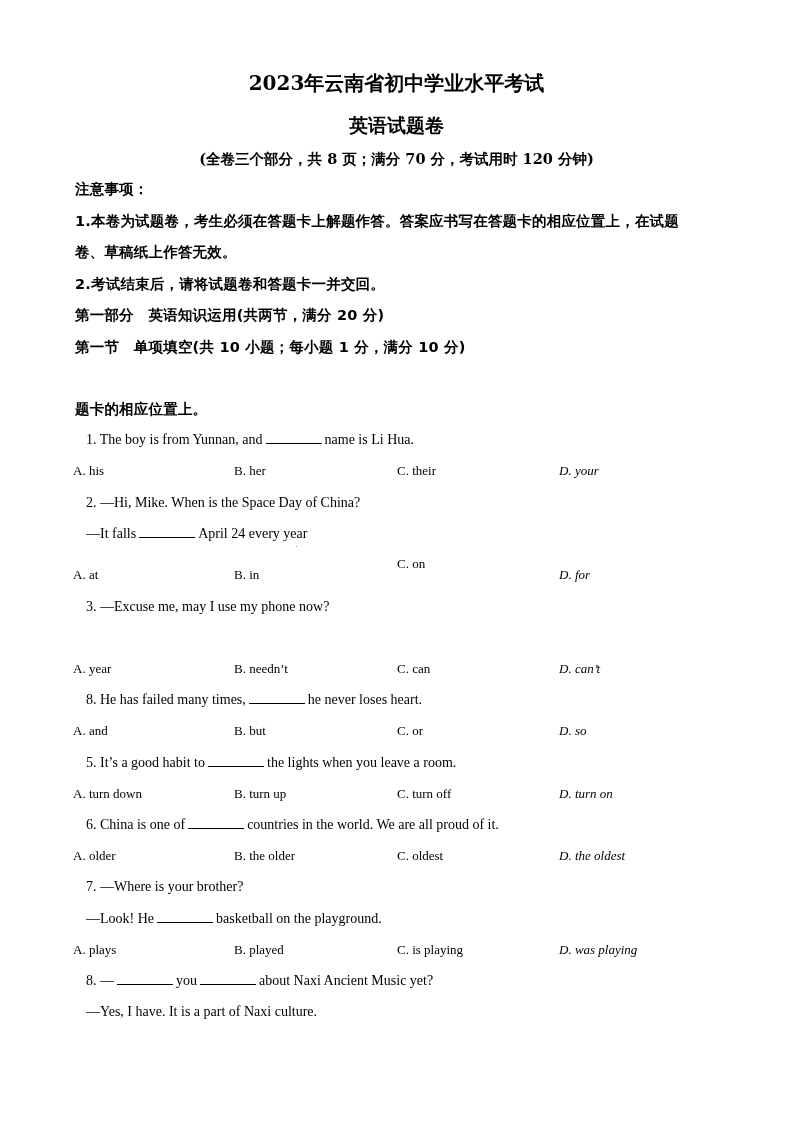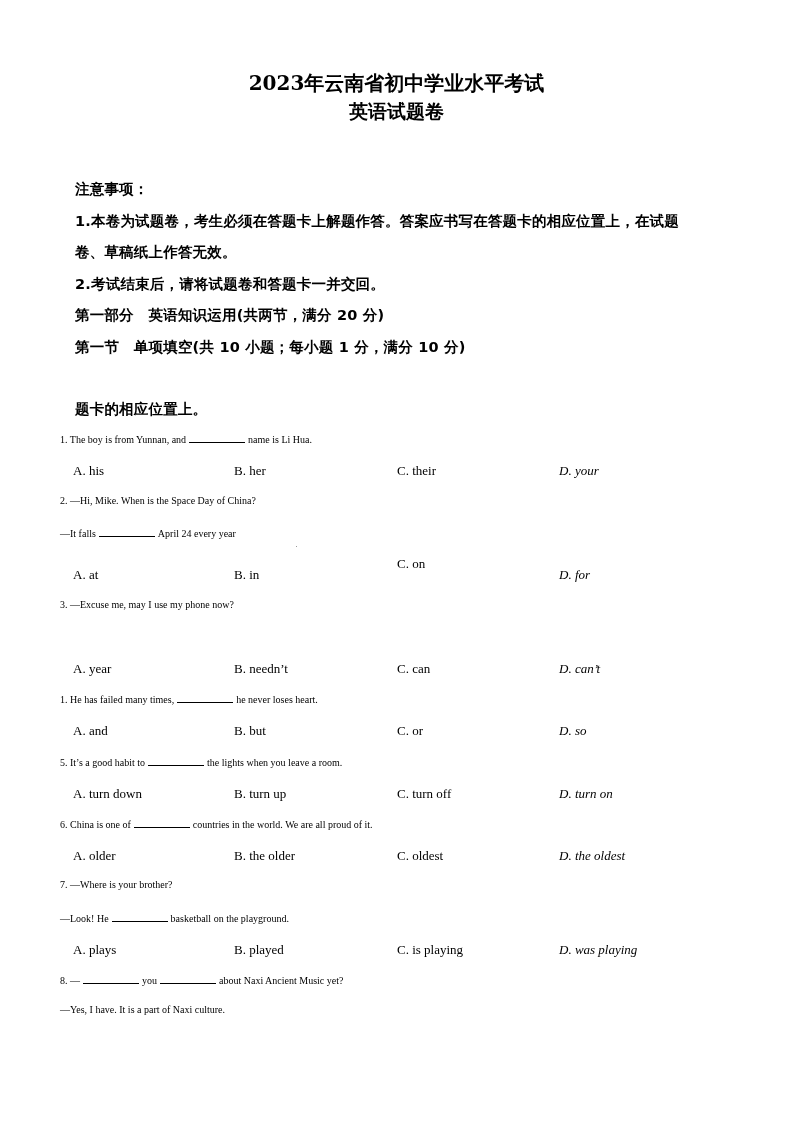--- a/index.html
+++ b/index.html
@@ -1,35 +1,36 @@
 <!DOCTYPE html>
 <html><head>
   <meta charset="utf-8">
   <style>
     html, body { margin: 0; padding: 0; background: #ffffff; }
     body { width: 793px; height: 1122px; position: relative; overflow: hidden; color: #000; }
     .page { position: absolute; left: 0; top: 0; width: 703px; height: 1122px; }
     .title { position: absolute; left: 0; width: 793px; text-align: center; font-family: "DejaVu Serif", "Liberation Serif", serif; font-weight: bold; }
     .t1 { top: 70px; font-size: 20px; }
-    .t2 { top: 99px; font-size: 19px; }
+    .t2 { top: 113px; font-size: 19px; }
     .t3 { top: 150px; font-size: 14.5px; }
     .cn { position: absolute; left: 75px; font-family: "DejaVu Sans", "Liberation Sans", sans-serif; font-weight: bold; font-size: 14.5px; white-space: nowrap; letter-spacing: 0.2px; }
-    .en { position: absolute; left: 60px; font-family: "Liberation Serif", serif; font-size: 10px; white-space: nowrap; }
+    .en { position: absolute; left: 86px; font-family: "Liberation Serif", serif; font-size: 14px; white-space: nowrap; }
     .opt { position: absolute; font-family: "Liberation Serif", serif; font-size: 13px; white-space: nowrap; }
     .oA { left: 73px; } .oB { left: 234px; } .oC { left: 397px; text-align: right; } .oD { left: 559px; font-style: italic; }
     .blank { display: inline-block; width: 56px; border-bottom: 1px solid #000; height: 10px; margin: 0 3px; vertical-align: baseline; }
     .dot { position: absolute; left: 296px; top: 546px; width: 1px; height: 1px; background: #999; }
   </style>
 </head>
 <body>
 
 <div class="page">
 
   <div class="title t1">2023年云南省初中学业水平考试</div>
   <div class="title t2">英语试题卷</div>
+  <div class="title t3">(全卷三个部分，共 8 页；满分 70 分，考试用时 120 分钟)</div>
 
   <div class="cn" style="top:180px">注意事项：</div>
   <div class="cn" style="top:212px">1.本卷为试题卷，考生必须在答题卡上解题作答。答案应书写在答题卡的相应位置上，在试题</div>
   <div class="cn" style="top:243px">卷、草稿纸上作答无效。</div>
   <div class="cn" style="top:275px">2.考试结束后，请将试题卷和答题卡一并交回。</div>
 
   <div class="cn" style="top:306px">第一部分　英语知识运用(共两节，满分 20 分)</div>
   <div class="cn" style="top:338px">第一节　单项填空(共 10 小题；每小题 1 分，满分 10 分)</div>
   <div class="cn" style="top:400px">题卡的相应位置上。</div>
 
@@ -51,21 +52,21 @@
   <div class="opt oC" style="top:556px">C. on</div>
   <div class="opt oD" style="top:567px">D. for</div>
 
   <div class="en" style="top:599px">3. —Excuse me, may I use my phone now?</div>
   <div class="opt oA" style="top:661px">A. year</div>
   <div class="opt oB" style="top:661px">B. needn’t</div>
   <div class="opt oC" style="top:661px">C. can</div>
   <div class="opt oD" style="top:661px">D. can’t</div>
 
   <div class="en" style="top:692px">
-    <span>1. He has failed many times,</span><span class="blank"></span><span>he never loses heart.</span>
+    <span>8. He has failed many times,</span><span class="blank"></span><span>he never loses heart.</span>
   </div>
   <div class="opt oA" style="top:723px">A. and</div>
   <div class="opt oB" style="top:723px">B. but</div>
   <div class="opt oC" style="top:723px">C. or</div>
   <div class="opt oD" style="top:723px">D. so</div>
 
   <div class="en" style="top:755px">
     <span>5. It’s a good habit to</span><span class="blank"></span><span>the lights when you leave a room.</span>
   </div>
   <div class="opt oA" style="top:786px">A. turn down</div>

